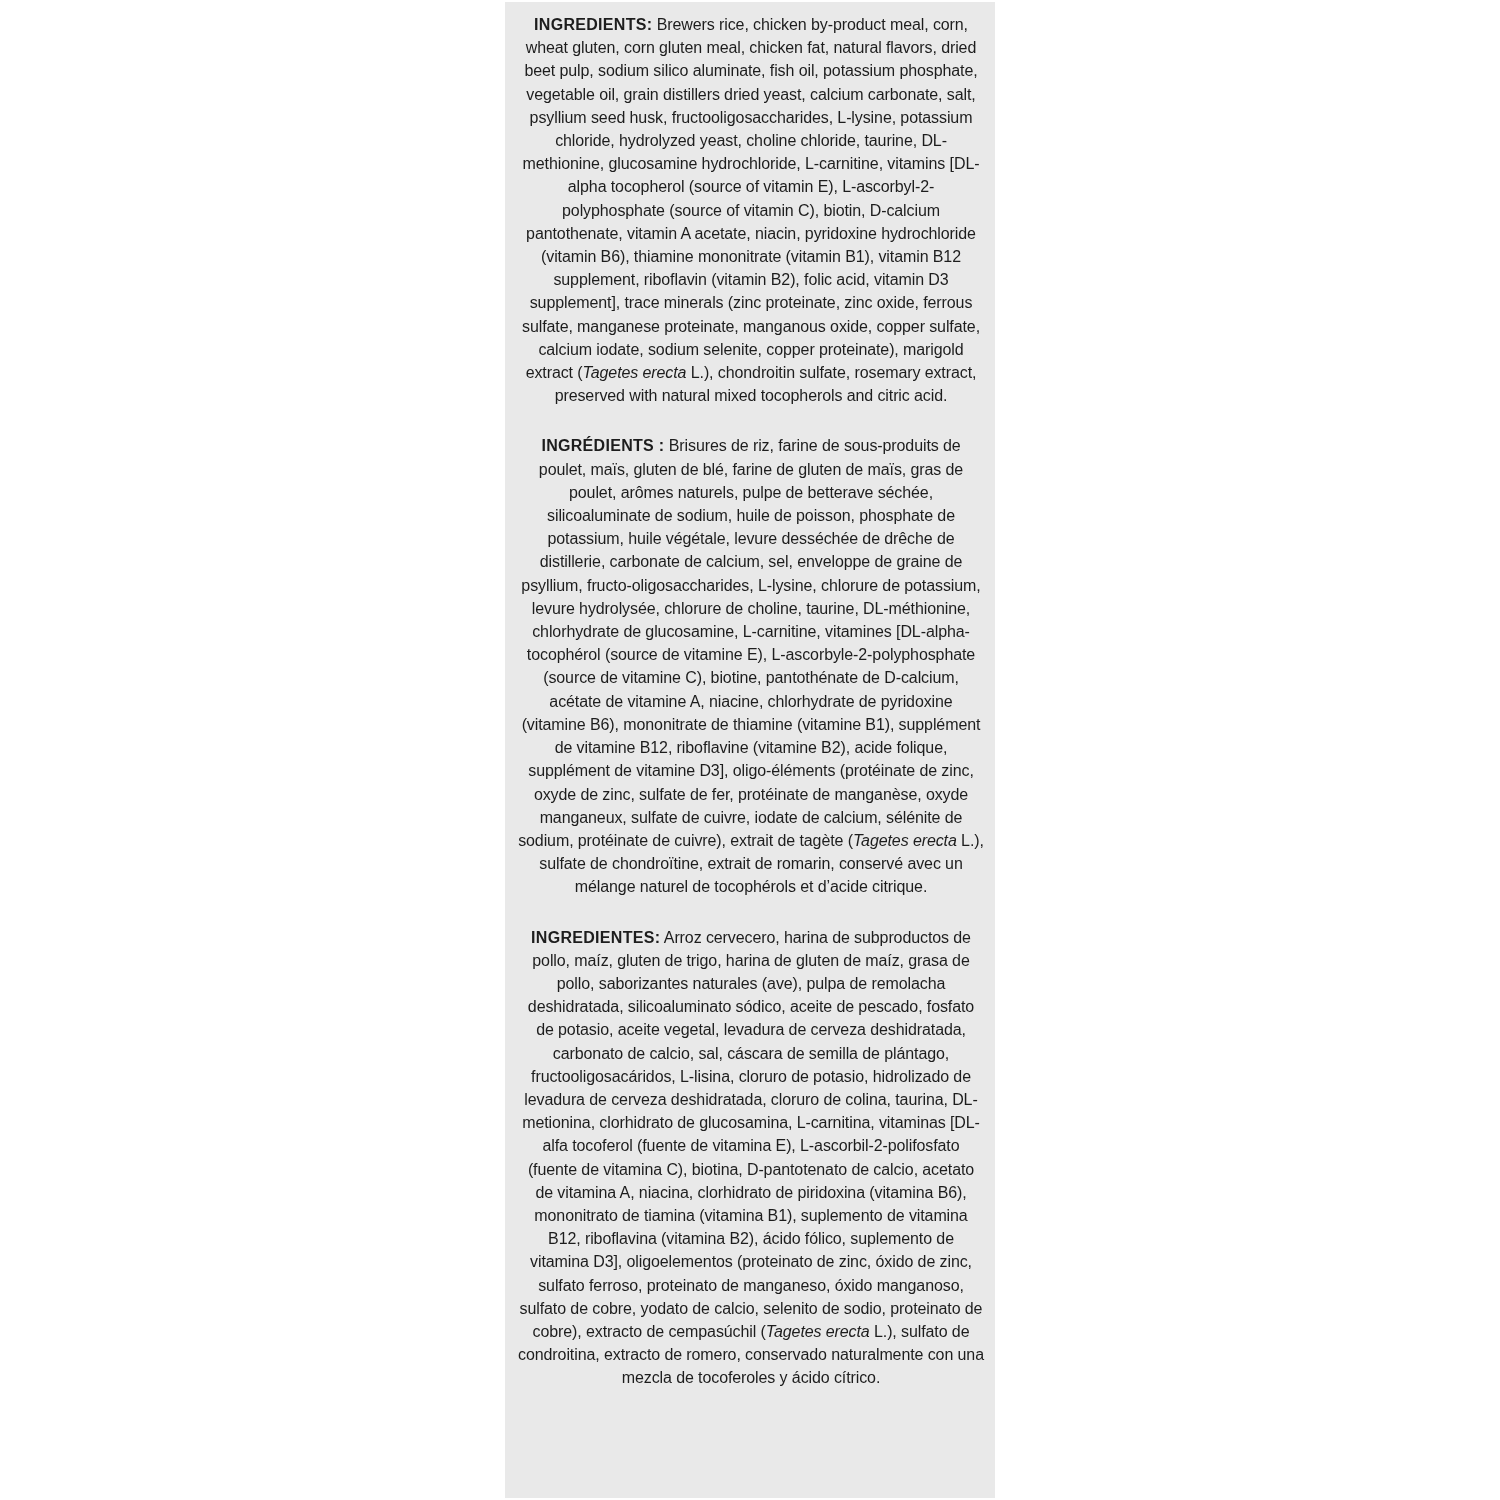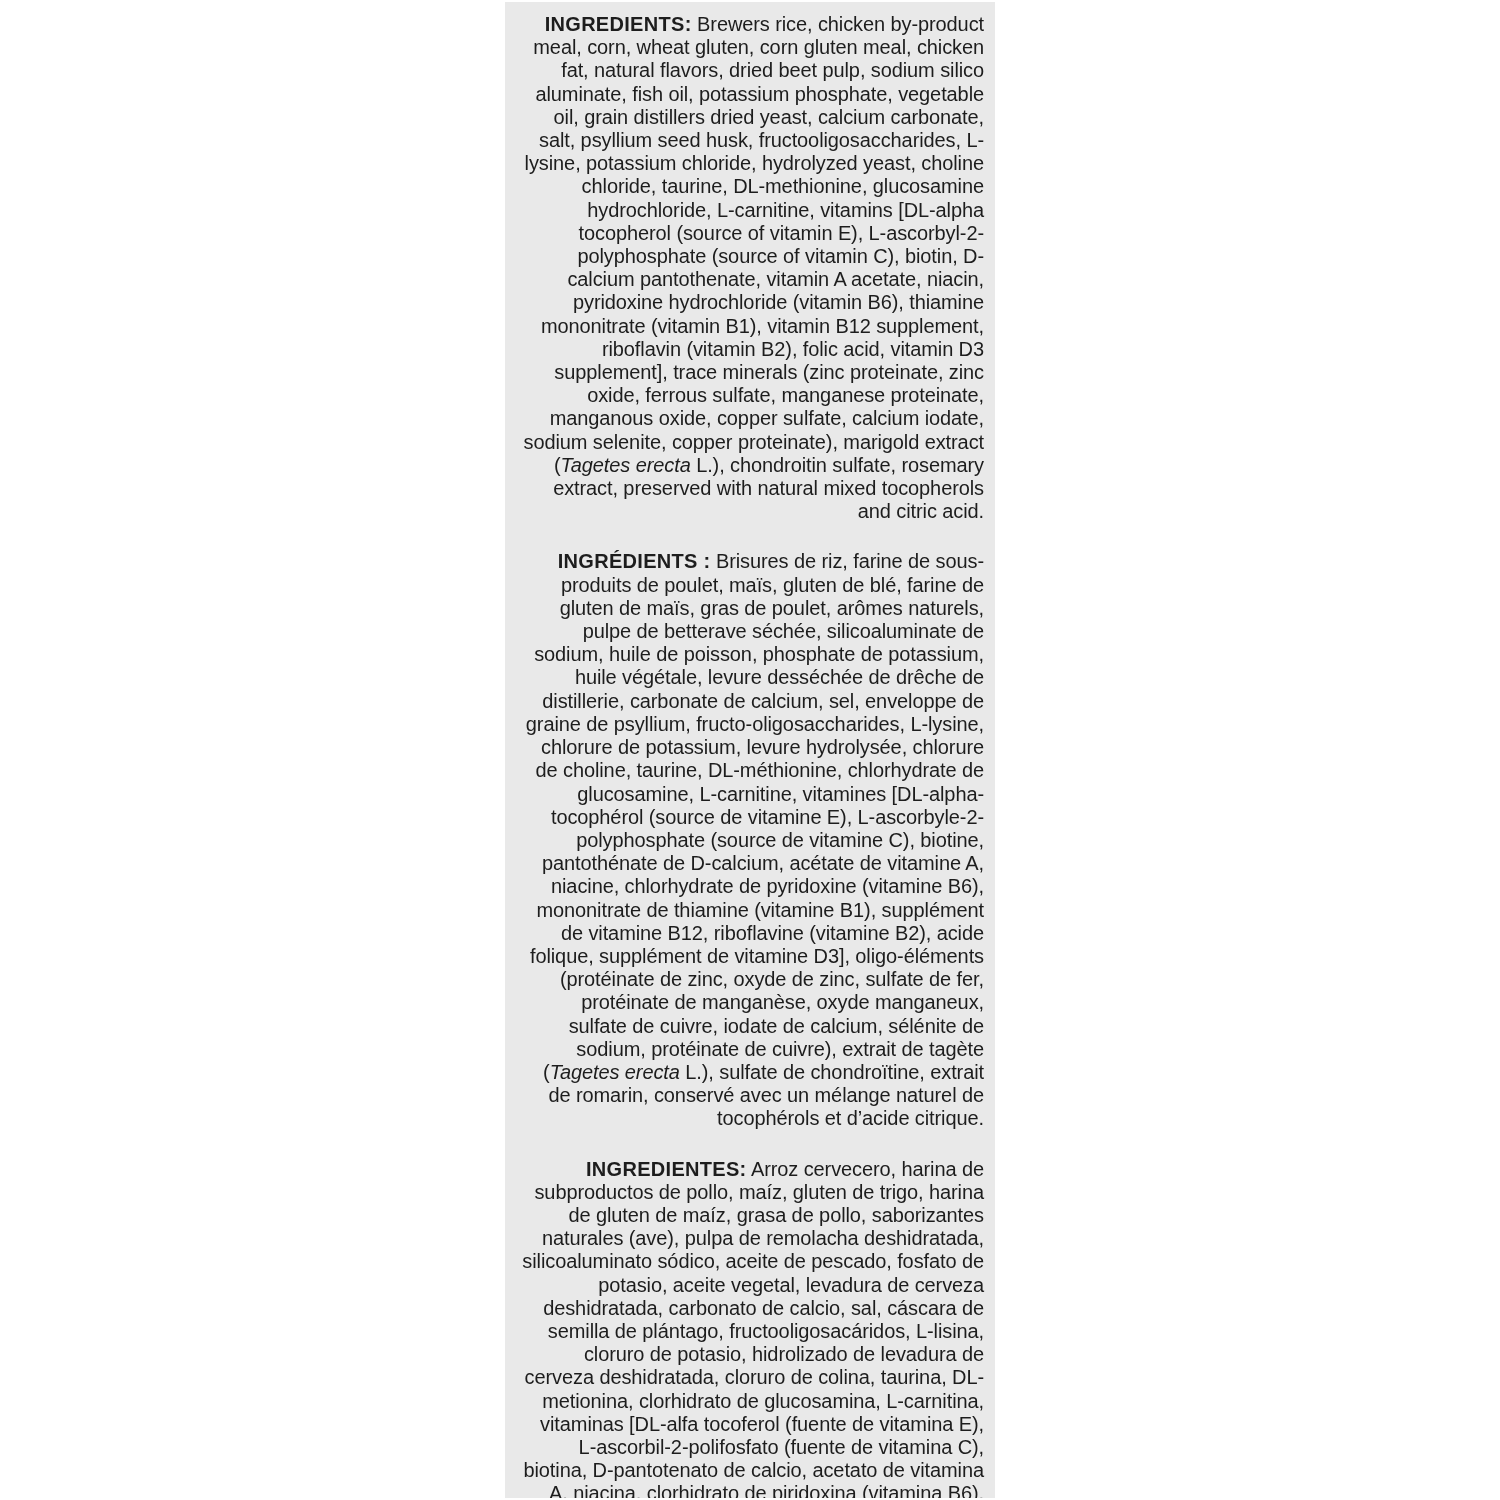--- a/index.html
+++ b/index.html
@@ -19,25 +19,25 @@
     top: 2px;
     width: 490px;
     height: 1496px;
     background: #e9e9e9;
     box-sizing: border-box;
     padding: 11px 11px 0 13px;
     overflow: hidden;
   }
   .section {
     margin: 0 0 27px 0;
-    font-size: 20px;
+    font-size: 16px;
     line-height: 23.2px;
     letter-spacing: -0.1px;
     color: #1d1d1d;
-    text-align: right;
+    text-align: center;
   }
   .heading {
     font-weight: bold;
     letter-spacing: 0.3px;
   }
   .italic {
     font-style: italic;
   }
 </style>
 </head>

